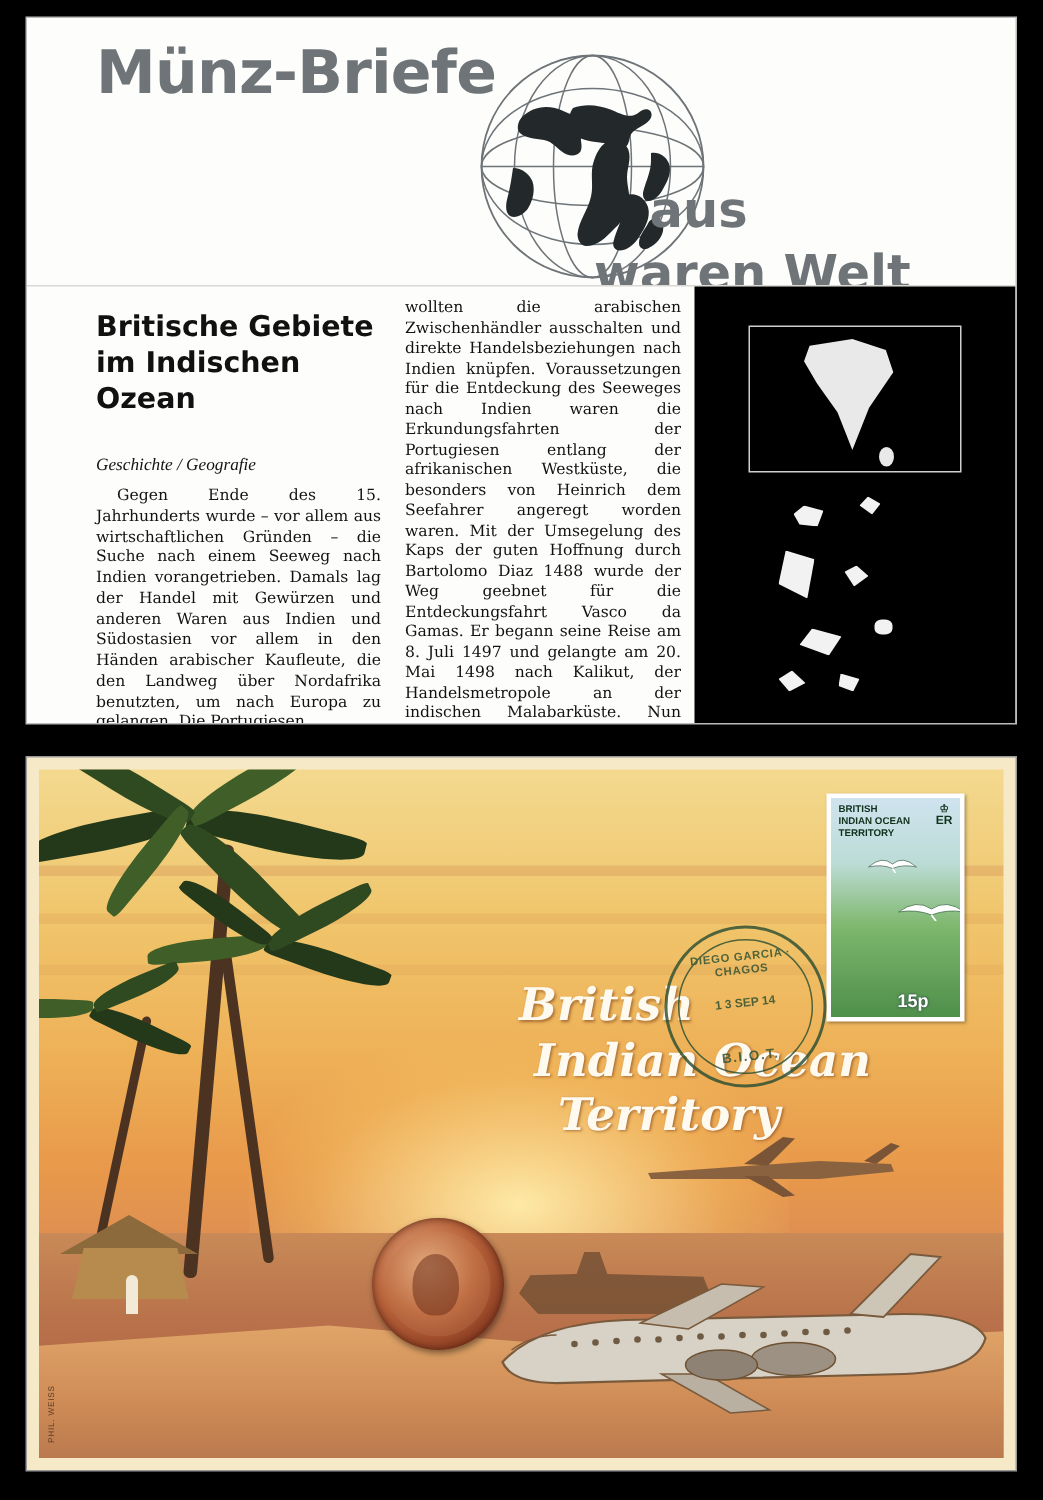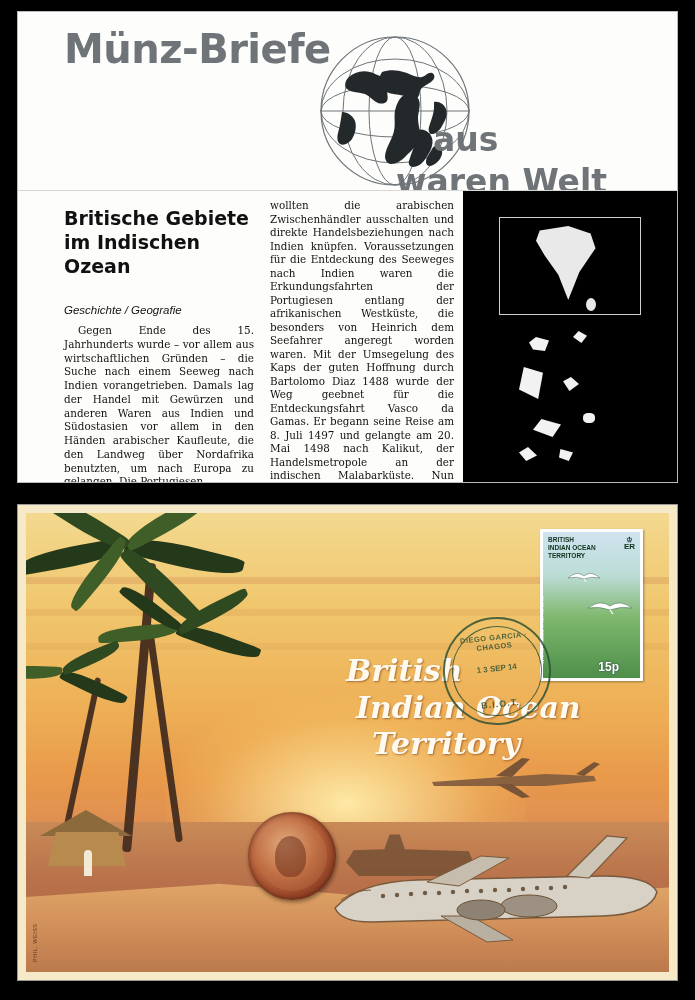--- a/index.html
+++ b/index.html
@@ -84,21 +84,21 @@
   }
   .country-title {
     font-family: "DejaVu Sans", sans-serif;
     font-size: 19px;
     font-weight: bold;
     line-height: 1.25;
     color: #111;
     margin-bottom: 26px;
   }
   .subhead {
-    font-family: Liberation Sans, sans-serif;
+    font-family: Liberation Serif, serif;
     font-style: italic;
     font-size: 11.5px;
     color: #111;
     margin-bottom: 8px;
   }
   .body-text {
     font-family: "DejaVu Serif", serif;
     font-size: 10.4px;
     line-height: 1.32;
     color: #111;
@@ -274,21 +274,21 @@
     text-shadow: 1px 1px 2px rgba(120,60,20,0.6);
   }
   .cover-title .l2 { padding-left: 10px; }
   .cover-title .l3 { padding-left: 26px; }
 
   
   .stamp {
     position: absolute;
     right: 26px;
     top: 16px;
-    width: 103px;
+    width: 92px;
     height: 152px;
     background: #ffffff;
     padding: 3px;
     box-sizing: border-box;
     filter: drop-shadow(1px 1px 1px rgba(0,0,0,0.35));
   }
   .stamp-inner {
     width: 100%;
     height: 100%;
     background: linear-gradient(180deg,#cfe3ef 0%, #bcdcd6 30%, #7fb86e 58%, #4e8f4a 100%);

